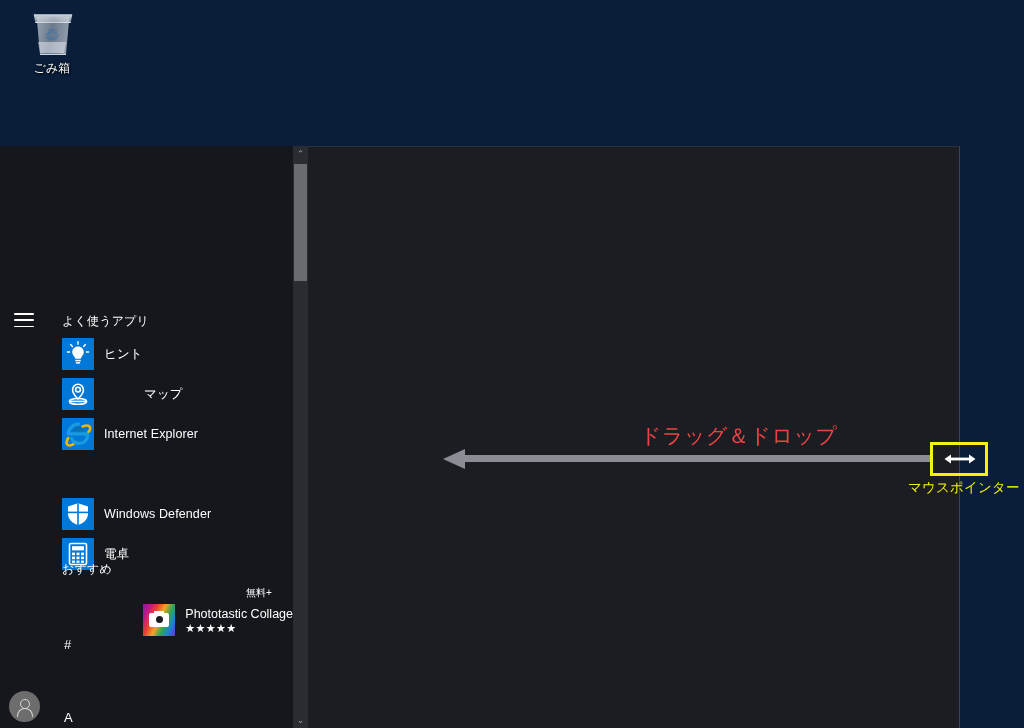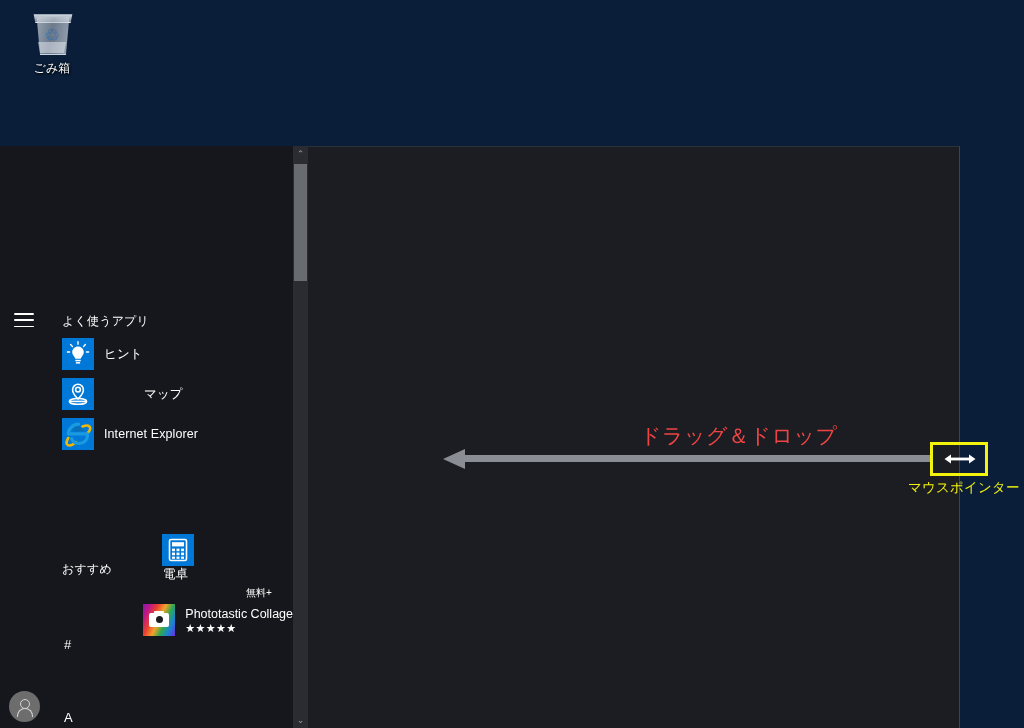--- a/index.html
+++ b/index.html
@@ -494,22 +494,32 @@
             <path d="M20.5 8.5c3.6-1.4 6.5-1.2 7.4 .6 .8 1.6-.3 4-2.6 6.4" fill="none" stroke="#f2b705" stroke-width="2.6" stroke-linecap="round"></path>
             <path d="M6.2 20c-1.8 3.2-2 6-.5 7 1.6 1.1 4.9-.1 8.3-2.8" fill="none" stroke="#f2b705" stroke-width="2.6" stroke-linecap="round"></path>
             <path d="M16.6 6.2c-5.6 0-10 4.3-10.4 9.7h19.3c0 .3 .1 .8 .1 1.3 0 4.6-3.7 8.3-8.4 8.3-3.4 0-6.3-2-7.6-4.9" fill="none" stroke="#1a9be0" stroke-width="3.2" stroke-linecap="round" stroke-linejoin="round"></path>
             <path d="M10.7 13.2 h11.5c-.9-2.8-3.3-4.6-5.8-4.6-2.6 0-4.9 1.8-5.7 4.6z" fill="#0b6fb5"></path>
           </svg>
         </div>
         <div class="app-label">Internet Explorer</div>
       </div>
 
 
-
-      <div class="app-row" style="top:388px;flex-direction:column;">
+      <div class="app-row" style="top:348px;">
+        <div class="app-tile">
+          <svg class="tile-svg" width="32" height="32" viewBox="0 0 32 32">
+            <path d="M16 5.2 L26 8.4 v7.2c0 6-4.3 9.8-10 11.4-5.7-1.6-10-5.4-10-11.4V8.4z" fill="#ffffff"></path>
+            <path d="M16 5.2 v21.8" stroke="#0078d7" stroke-width="1.6"></path>
+            <path d="M6 14.4 H26" stroke="#0078d7" stroke-width="1.6"></path>
+          </svg>
+        </div>
+        <div class="app-label">Windows Defender</div>
+      </div>
+
+      <div class="app-row" style="top:388px;">
         <div class="app-tile">
           <svg class="tile-svg" width="32" height="32" viewBox="0 0 32 32">
             <rect x="7.5" y="5.5" width="17" height="21" rx="1.6" fill="none" stroke="#ffffff" stroke-width="1.6"></rect>
             <rect x="10" y="8.2" width="12" height="4.2" fill="#ffffff"></rect>
             <g fill="#ffffff">
               <rect x="10" y="14.6" width="3" height="2.6"></rect>
               <rect x="14.5" y="14.6" width="3" height="2.6"></rect>
               <rect x="19" y="14.6" width="3" height="2.6"></rect>
               <rect x="10" y="18.6" width="3" height="2.6"></rect>
               <rect x="14.5" y="18.6" width="3" height="2.6"></rect>

